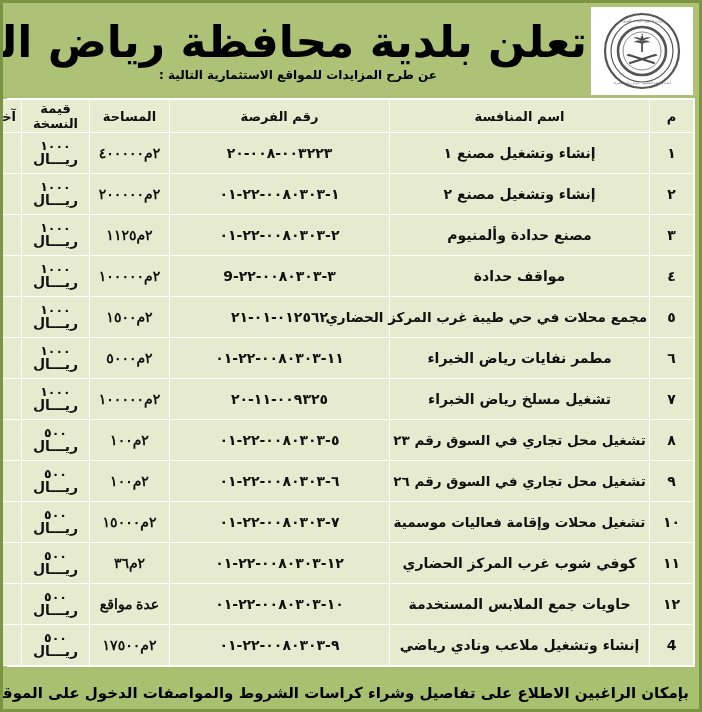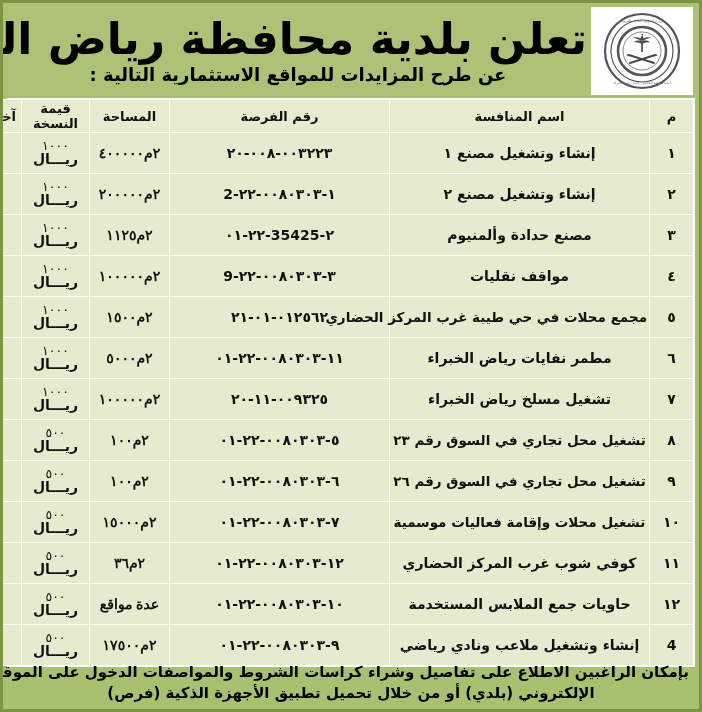--- a/index.html
+++ b/index.html
@@ -58,21 +58,21 @@
     color: #000000;
     line-height: 1.12;
     letter-spacing: 0px;
     white-space: nowrap;
     margin: 0 0 2px 0;
     width: 100%;
     text-align: center;
     direction: rtl;
   }
   .sub-title {
-    font-size: 18px;
+    font-size: 12px;
     font-weight: bold;
     color: #000000;
     line-height: 1.1;
     white-space: nowrap;
     margin: 0;
     width: 100%;
     text-align: center;
     direction: rtl;
   }
   
@@ -135,21 +135,21 @@
     unicode-bidi: bidi-override;
     letter-spacing: -0.2px;
   }
   td.area-cell { font-size: 13.5px; font-family: Liberation Serif, serif; }
   td.idx-cell  { font-size: 14px; }
   td.date-cell { font-size: 14px; }
   .fee-amount {
     display: block;
     font-size: 12.5px;
     line-height: 1.02;
-    font-weight: normal;
+    font-weight: bold;
   }
   .fee-unit {
     display: block;
     font-size: 14px;
     line-height: 1.02;
     font-weight: bold;
     margin-top: -1px;
   }
   
   .footer {
@@ -242,42 +242,42 @@
             <td class="area-cell">٢م٤٠٠٠٠٠</td>
             <td class="fee-cell">
               <span class="fee-amount">١٠٠٠</span>
               <span class="fee-unit">ريـــال</span>
             </td>
             <td class="date-cell">١٤٤٣/٧/٧هـ</td>
           </tr>
           <tr>
             <td class="idx-cell">٢</td>
             <td class="name-cell">إنشاء وتشغيل مصنع ٢</td>
-            <td class="opp-cell">2-٢٢-٠٠٨٠٣٠٣-١</td>
+            <td class="opp-cell">٠١-٢٢-٠٠٨٠٣٠٣-١</td>
             <td class="area-cell">٢م٢٠٠٠٠٠</td>
             <td class="fee-cell">
               <span class="fee-amount">١٠٠٠</span>
               <span class="fee-unit">ريـــال</span>
             </td>
             <td class="date-cell">١٤٤٣/٧/٧هـ</td>
           </tr>
           <tr>
             <td class="idx-cell">٣</td>
             <td class="name-cell">مصنع حدادة وألمنيوم</td>
-            <td class="opp-cell">٠١-٢٢-35425-٢</td>
+            <td class="opp-cell">٠١-٢٢-٠٠٨٠٣٠٣-٢</td>
             <td class="area-cell">٢م١١٢٥</td>
             <td class="fee-cell">
               <span class="fee-amount">١٠٠٠</span>
               <span class="fee-unit">ريـــال</span>
             </td>
             <td class="date-cell">١٤٤٣/٧/٧هـ</td>
           </tr>
           <tr>
             <td class="idx-cell">٤</td>
-            <td class="name-cell">مواقف نقليات</td>
+            <td class="name-cell">مواقف حدادة</td>
             <td class="opp-cell">9-٢٢-٠٠٨٠٣٠٣-٣</td>
             <td class="area-cell">٢م١٠٠٠٠٠</td>
             <td class="fee-cell">
               <span class="fee-amount">١٠٠٠</span>
               <span class="fee-unit">ريـــال</span>
             </td>
             <td class="date-cell">١٤٤٣/٧/٧هـ</td>
           </tr>
           <tr>
             <td class="idx-cell">٥</td>
@@ -377,16 +377,15 @@
               <span class="fee-unit">ريـــال</span>
             </td>
             <td class="date-cell">١٤٤٣/٧/٧هـ</td>
           </tr>
         </tbody>
     </table>
   </div>
 
   <div class="footer">
     <span class="line">بإمكان الراغبين الاطلاع على تفاصيل وشراء كراسات الشروط والمواصفات الدخول على الموقع</span>
-    <span class="line">الإلكتروني (بلدي) أو من خلال تحميل تطبيق الأجهزة الذكية (فرص)</span>
   </div>
 
 </div>
 
 </body></html>

